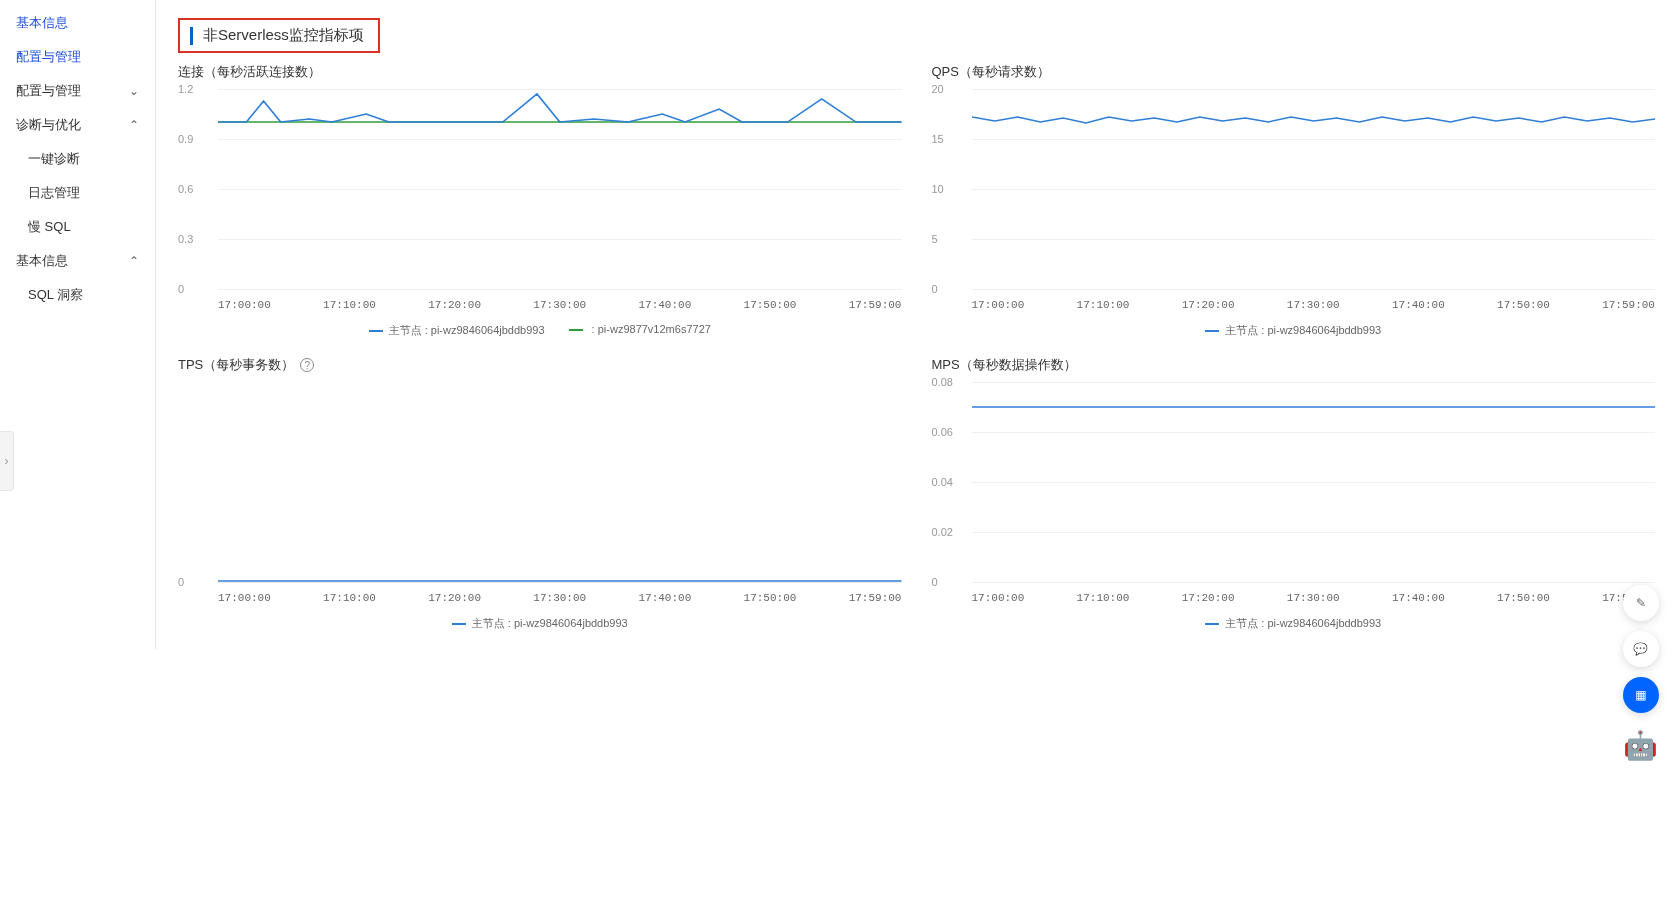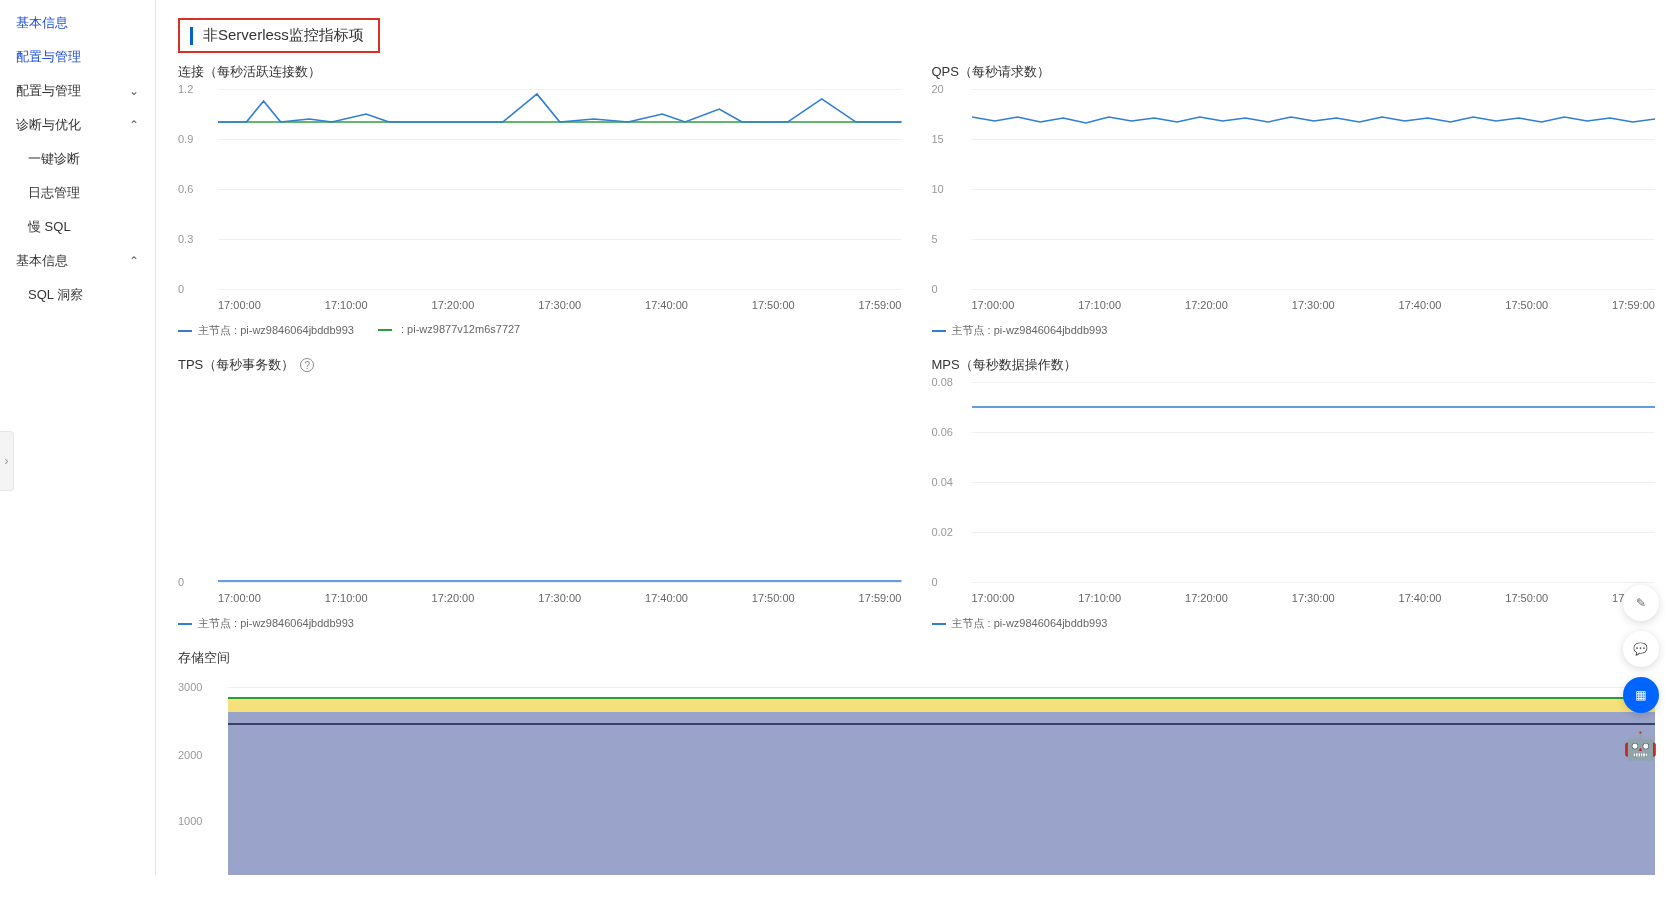--- a/index.html
+++ b/index.html
@@ -13,22 +13,22 @@
   .side-collapse { position:fixed; left:0; top:50%; transform:translateY(-50%); width:14px; height:60px; background:#f4f4f4; border:1px solid #e6e6e6; border-left:none; border-radius:0 4px 4px 0; display:flex; align-items:center; justify-content:center; color:#999; cursor:pointer;}
   .main { flex:1; padding: 18px 20px 0 22px; position:relative; }
   .section-header { display:inline-flex; align-items:center; border:2px solid #d93026; padding:6px 14px 6px 10px; font-size:15px; font-weight:500; margin-bottom:10px; }
   .section-header .bar { width:3px; height:18px; background:#0064c8; margin-right:10px; }
   .charts-row { display:flex; gap:30px; }
   .chart-card { flex:1; }
   .chart-title { font-size:13px; color:#333; margin-bottom:8px; display:flex; align-items:center; gap:6px;}
   .help-icon { width:14px; height:14px; border-radius:50%; border:1px solid #888; color:#888; font-size:10px; display:inline-flex; align-items:center; justify-content:center;}
   .chart-plot { position:relative; height:200px; margin-bottom:6px; }
   .chart-plot svg { width:100%; height:100%; display:block; }
-  .x-ticks { display:flex; justify-content:space-between; font-size:11px; color:#666; padding:4px 0 6px 40px;}
-  .legend { display:flex; justify-content:flex-start; gap:24px; font-size:11px; color:#666; padding:6px 0 18px 0;}
+  .x-ticks { display:flex; justify-content:space-between; font-size:11px; color:#666; padding:4px 0 6px 40px;font-family:Liberation Mono, monospace;}
+  .legend { display:flex; justify-content:center; gap:24px; font-size:11px; color:#666; padding:6px 0 18px 0;}
   .legend .swatch { width:14px; height:2px; display:inline-block; margin-right:6px; vertical-align:middle;}
   .ytick { position:absolute; left:0; font-size:11px; color:#999; transform:translateY(-50%); }
   .grid-line { position:absolute; left:40px; right:0; height:1px; background:#f0f0f0;}
   .line-path { stroke:#2f7ed8; stroke-width:1.5; fill:none; }
   .line-path.green { stroke:#2e9e3c; }
   .storage-chart { height:200px; position:relative;}
   .storage-area { position:absolute; left:50px; right:0; }
   .float-btn { position:fixed; right:16px; width:36px; height:36px; border-radius:50%; background:#fff; box-shadow:0 2px 8px rgba(0,0,0,0.15); display:flex; align-items:center; justify-content:center; color:#666; cursor:pointer;}
   .float-btn.blue { background:#0064ff; color:#fff;}
 </style>
@@ -201,34 +201,20 @@
             <span>17:50:00</span>
             <span>17:59:00</span>
         </div>
         <div class="legend">
           <span><span class="swatch" style="background:#2f7ed8"></span><span>主节点 : </span><span>pi-wz9846064jbddb993</span></span>
         </div>
       </div>
     </div>
 
     
-    <div class="chart-card">
-      <div class="chart-title">存储空间</div>
-      <div class="storage-chart">
-        <span class="ytick" style="top:6%">3000</span>
-        <span class="ytick" style="top:40%">2000</span>
-        <span class="ytick" style="top:73%">1000</span>
-        <div class="grid-line" style="top:6%; left:50px"></div>
-          <div class="grid-line" style="top:40%; left:50px"></div>
-          <div class="grid-line" style="top:73%; left:50px"></div>
-        <div class="storage-area" style="top:13%; bottom:0; background:#9aa3c9; border-top:3px solid #3a3f6e;"></div>
-        <div class="storage-area" style="top:11%; height:15px; background:#f5e07a; border-top:2px solid #2e9e3c;"></div>
-        <div class="storage-area" style="top:24%; height:2px; background:#3a3f6e;"></div>
-      </div>
-    </div>
   </main>
 </div>
 
 <div class="float-btn" style="bottom:300px">
     <span>✎</span>
   </div>
 <div class="float-btn" style="bottom:254px">
     <span>💬</span>
   </div>
 <div class="float-btn blue" style="bottom:208px">

